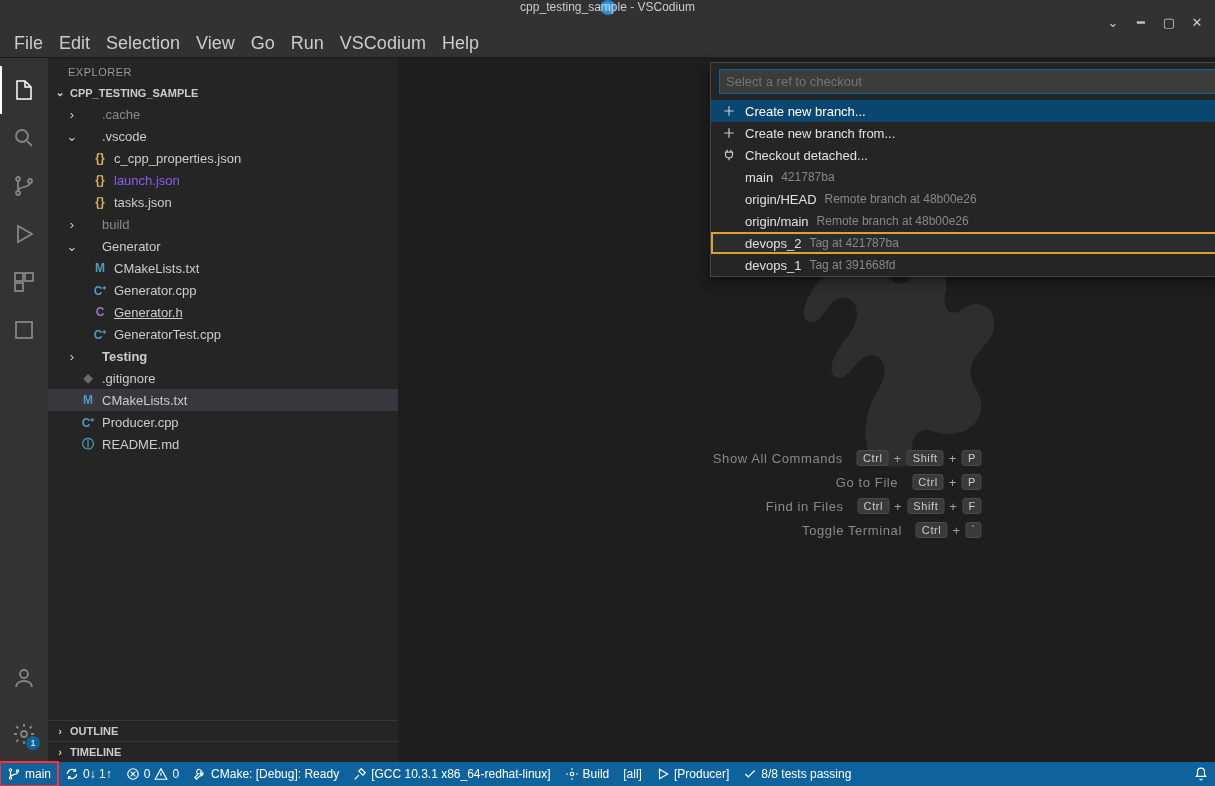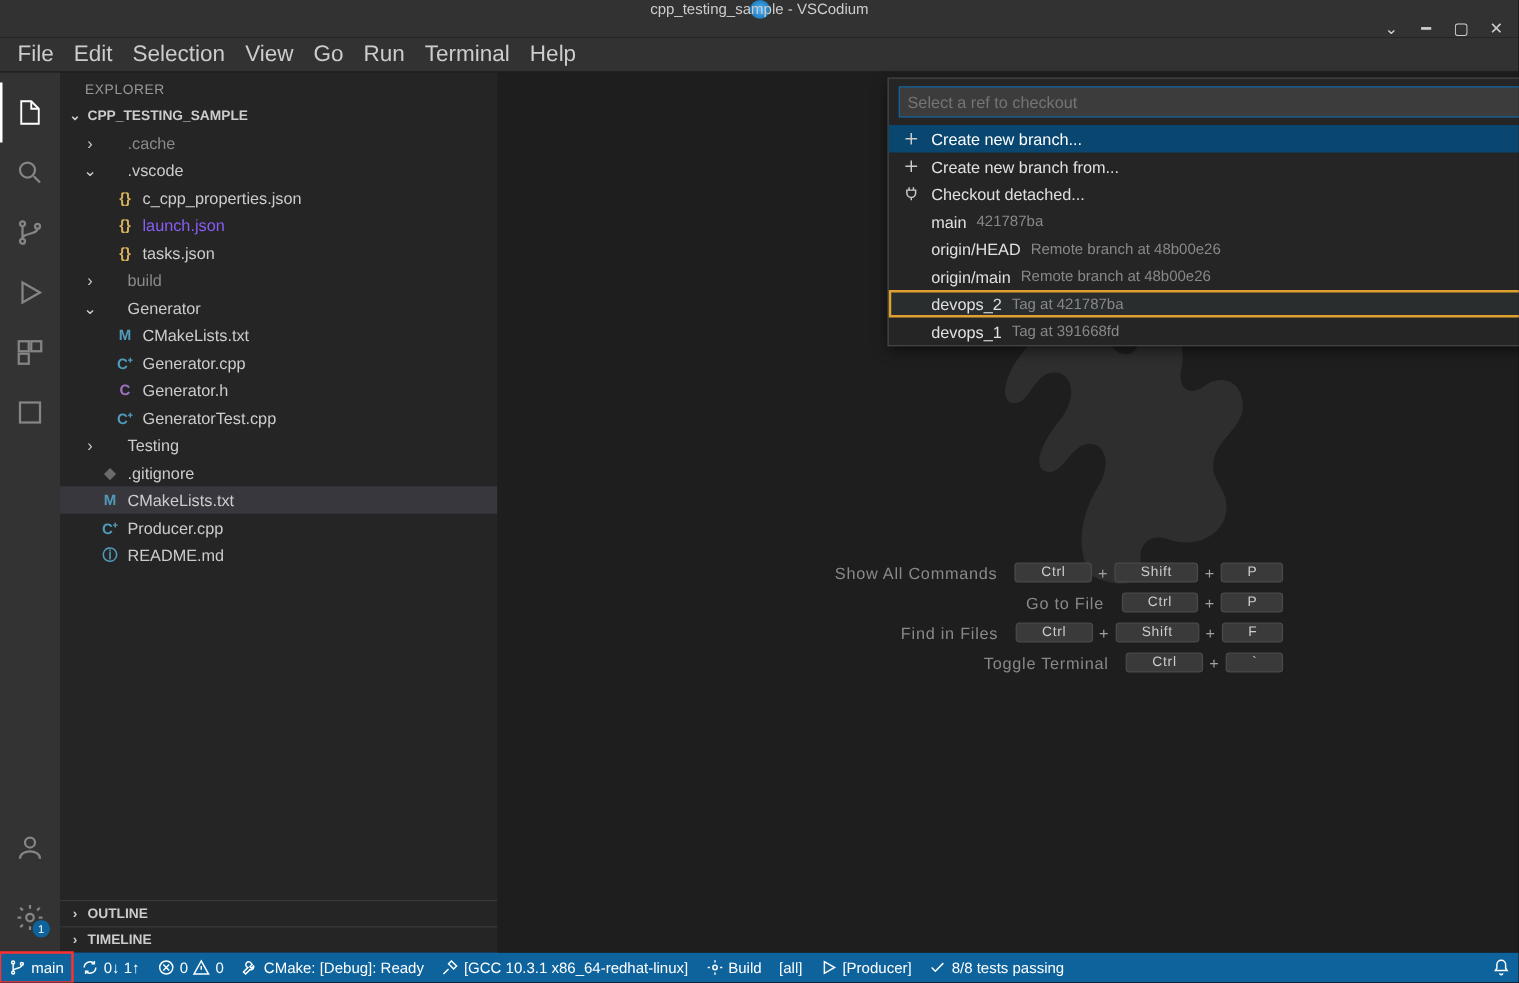--- a/index.html
+++ b/index.html
@@ -49,21 +49,21 @@
   .tree-row .twistie { width:16px; text-align:center; color:var(--fg);}
   .tree-row .ficon { width:16px; margin-right:6px; text-align:center; font-weight:bold; font-size:12px;}
   .ind { display:inline-block; }
   .sec-collapsed { border-top:1px solid #383838;}
   
   .editor { flex:1; background:var(--bg); position:relative; }
   .welcome { position:absolute; top:62%; left:55%; transform:translate(-50%,-50%); color:#6f6f6f; }
   .welcome .row { display:flex; align-items:center; justify-content:flex-end; gap:14px; margin:8px 0; font-size:13px; letter-spacing:0.6px;}
   .welcome .label { color:#898989; }
   .keys { display:flex; align-items:center; gap:5px; color:#a0a0a0;}
-  .key { background:#3a3a3a; border:1px solid #4a4a4a; border-radius:3px; padding:1px 20px; font-size:11px; color:#ccc;}
+  .key { background:#3a3a3a; border:1px solid #4a4a4a; border-radius:3px; padding:1px 5px; font-size:11px; color:#ccc;}
   .coral { position:absolute; left:58%; top:22%; transform:translateX(-50%); opacity:0.22; }
   
   .quickpick { position:absolute; top:4px; left:312px; width:596px; background:var(--bg-dark); border:1px solid var(--border); box-shadow:0 4px 10px rgba(0,0,0,0.5); z-index:50; }
   .quickpick input { width:calc(100% - 16px); margin:6px 8px; background:var(--bg-input); border:1px solid #0e639c; color:var(--fg); padding:4px 6px; font-size:13px; outline:none;}
   .qp-list .qp-item { display:flex; align-items:center; height:22px; padding:0 10px; gap:8px; cursor:pointer; font-size:13px;}
   .qp-item .qicon { width:16px; color:#ccc; display:flex; align-items:center; justify-content:center;}
   .qp-item .primary { color:#e0e0e0;}
   .qp-item .secondary { color:#888; font-size:12px;}
   .qp-item.selected { background:var(--accent); }
   .qp-item.selected .primary, .qp-item.selected .secondary { color:#fff;}
@@ -90,21 +90,21 @@
   </div>
 </div>
 
 <div class="menubar" id="menubar">
     <div class="menu-item">File</div>
     <div class="menu-item">Edit</div>
     <div class="menu-item">Selection</div>
     <div class="menu-item">View</div>
     <div class="menu-item">Go</div>
     <div class="menu-item">Run</div>
-    <div class="menu-item">Terminal</div>
+    <div class="menu-item">VSCodium</div>
     <div class="menu-item">Help</div>
   </div>
 
 <div class="main">
 
   <div class="activitybar">
     <div class="ab-item active">
       <svg viewBox="0 0 24 24" fill="none" stroke="currentColor" stroke-width="1.5">
           <path d="M13 3H5v18h14V9l-6-6z"></path>
           <path d="M13 3v6h6"></path>
@@ -214,33 +214,33 @@
         <div class="tree-row">
           <span class="ind" style="width: 28px;"></span>
           <span class="twistie"></span>
           <span class="ficon" style="color: rgb(81, 154, 186);">C⁺</span>
           <span style="color: rgb(204, 204, 204);">Generator.cpp</span>
         </div>
         <div class="tree-row">
           <span class="ind" style="width: 28px;"></span>
           <span class="twistie"></span>
           <span class="ficon" style="color: rgb(160, 116, 196);">C</span>
-          <span style="color: rgb(204, 204, 204);">Generator.h</span>
+          <span style="color: rgb(204, 204, 204); text-decoration: underline;">Generator.h</span>
         </div>
         <div class="tree-row">
           <span class="ind" style="width: 28px;"></span>
           <span class="twistie"></span>
           <span class="ficon" style="color: rgb(81, 154, 186);">C⁺</span>
           <span style="color: rgb(204, 204, 204);">GeneratorTest.cpp</span>
         </div>
         <div class="tree-row">
           <span class="ind" style="width: 16px;"></span>
           <span class="twistie">›</span>
           <span class="ficon" style="color: rgb(204, 204, 204);"></span>
-          <span style="color: rgb(204, 204, 204);">Testing</span>
+          <span style="color: rgb(204, 204, 204); font-weight: bold;">Testing</span>
         </div>
         <div class="tree-row">
           <span class="ind" style="width: 16px;"></span>
           <span class="twistie"></span>
           <span class="ficon" style="color: rgb(107, 107, 107);">◆</span>
           <span style="color: rgb(204, 204, 204);">.gitignore</span>
         </div>
         <div class="tree-row selected">
           <span class="ind" style="width: 16px;"></span>
           <span class="twistie"></span>

